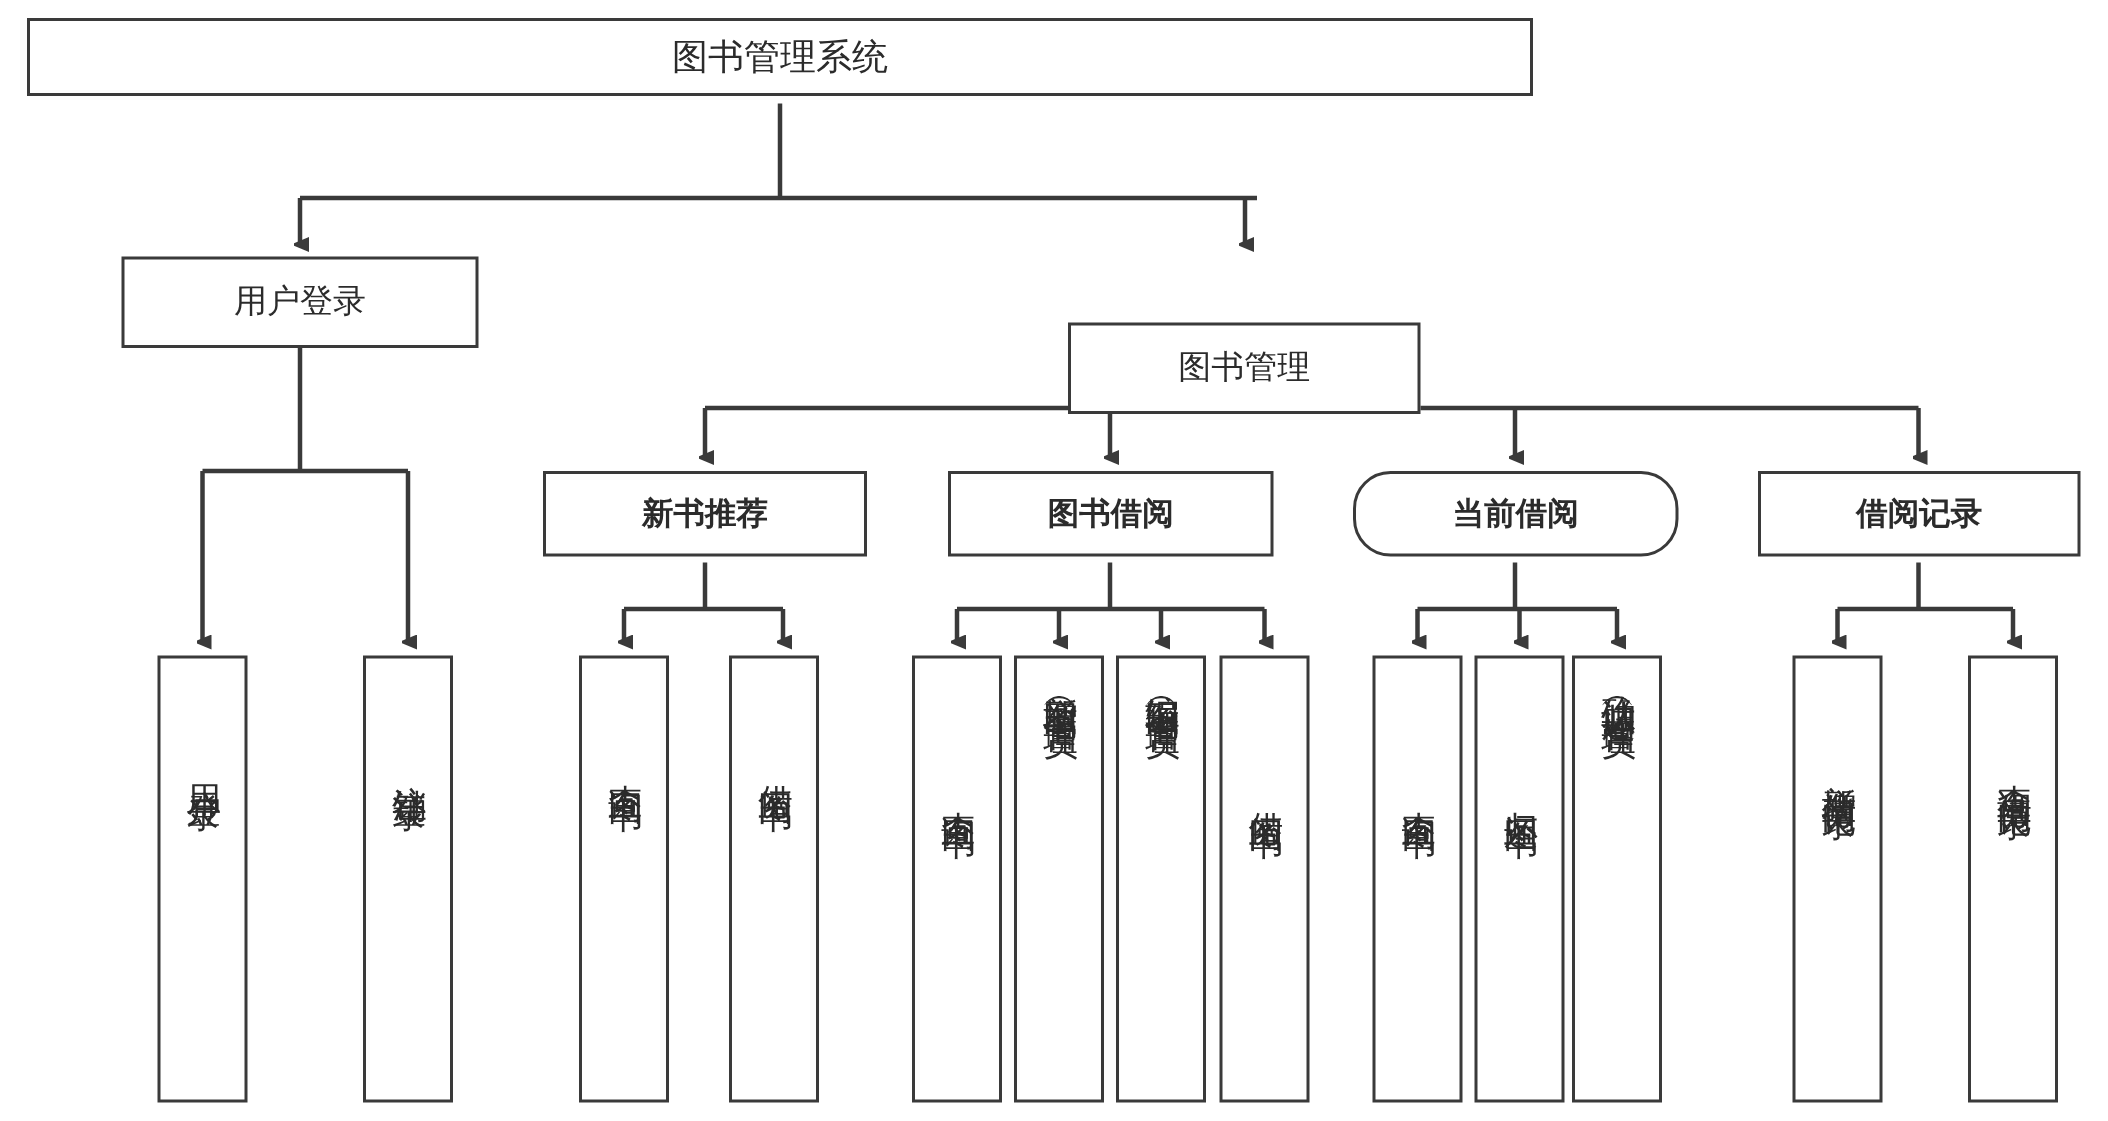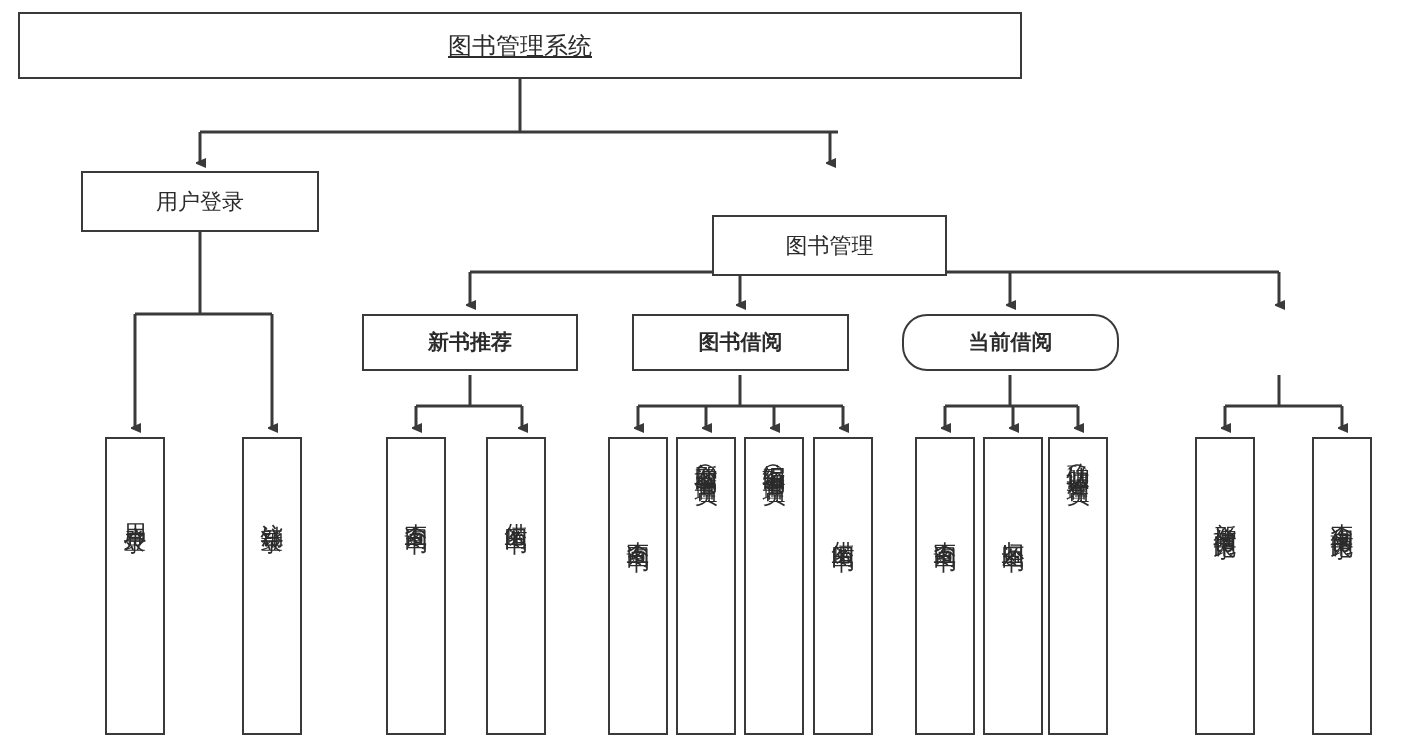--- a/index.html
+++ b/index.html
@@ -35,21 +35,21 @@
     color: #2b2b2b;
   }
   .node .lbl {
     display: block;
     text-align: center;
     line-height: 1.0;
     white-space: nowrap;
   }
   
   .n-root {
-    left: 18px; top: 12px; width: 1004px; height: 67px; text-decoration: underline;
+    left: 18px; top: 12px; width: 1004px; height: 52px;
   }
   .n-root .lbl { font-size: 24px; }
   
   .n-l1 { height: 61px; }
   .n-l1 .lbl { font-size: 22px; }
   .n-login  { left: 81px;  top: 171px; width: 238px; }
   .n-bookmg { left: 712px; top: 171px; width: 235px; margin-top: 44px; }
   
   .n-l2 { top: 314px; height: 57px; font-weight: bold; }
   .n-l2 .lbl { font-size: 21px; }
@@ -159,20 +159,23 @@
 
   <div class="node n-l2 n-rec">
     <span class="lbl">新书推荐</span>
   </div>
   <div class="node n-l2 n-borrow">
     <span class="lbl">图书借阅</span>
   </div>
   <div class="node n-l2 n-cur">
     <span class="lbl">当前借阅</span>
   </div>
+  <div class="node n-l2 n-hist">
+    <span class="lbl">借阅记录</span>
+  </div>
 
   <div class="node leaf mid" style="left:105px">
     <span class="lbl">用户登录</span>
   </div>
   <div class="node leaf mid" style="left:242px">
     <span class="lbl">注销登录</span>
   </div>
 
   <div class="node leaf mid" style="left:386px">
     <span class="lbl">查询图书</span>

